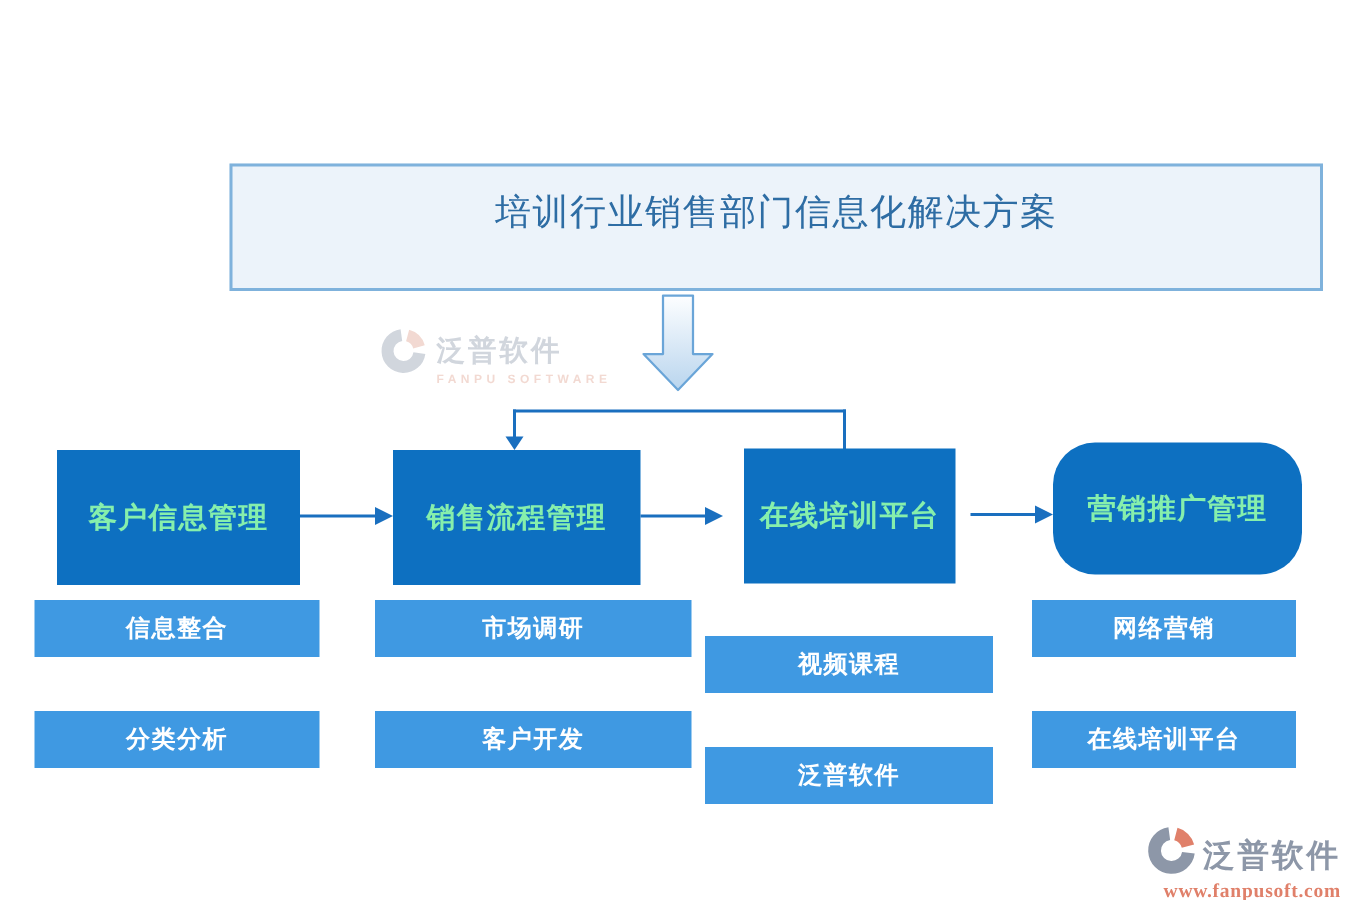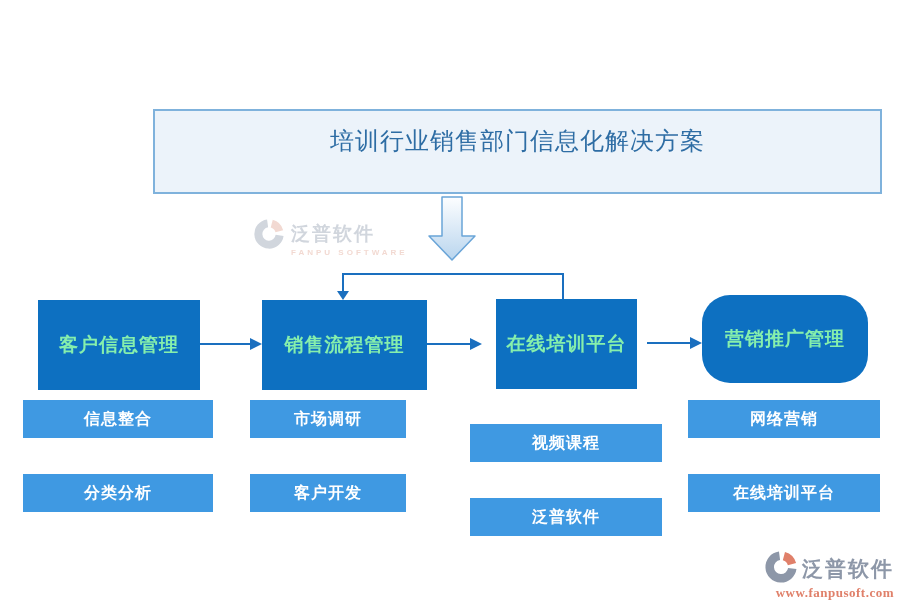--- a/index.html
+++ b/index.html
@@ -81,23 +81,23 @@
   
   .sub-box {
     position: absolute; height: 38px;
     background: var(--color-sub-box, #3f99e2);
     color: #ffffff;
     display: flex; align-items: center; justify-content: center;
     font-size: 16px; font-weight: bold; letter-spacing: 1px;
   }
   .r1 { top: 400px; } .r2 { top: 474px; }
   .c1 { left: 23px;  width: 190px; }
-  .c2 { left: 250px; width: 156px; text-align: right; }
+  .c2 { left: 250px; width: 211px; text-align: right; }
   .c3 { left: 470px; width: 192px; margin-top: 24px; }
-  .c4 { left: 688px; width: 192px; }
+  .c4 { left: 688px; width: 176px; }
   
   .footer-logo { position: absolute; left: 764px; top: 550px; display: flex; flex-direction: column; }
   .footer-logo .fl-row { display: flex; align-items: center; gap: 4px; }
   .footer-logo .fl-name {
     font-size: 21px; font-weight: bold; letter-spacing: 2px;
     color: var(--color-logo-gray, #8d97a8);
   }
   .footer-logo .fl-url {
     margin-top: -3px; margin-left: 10px;
     font-size: 13px; font-weight: bold; letter-spacing: 0.5px;

